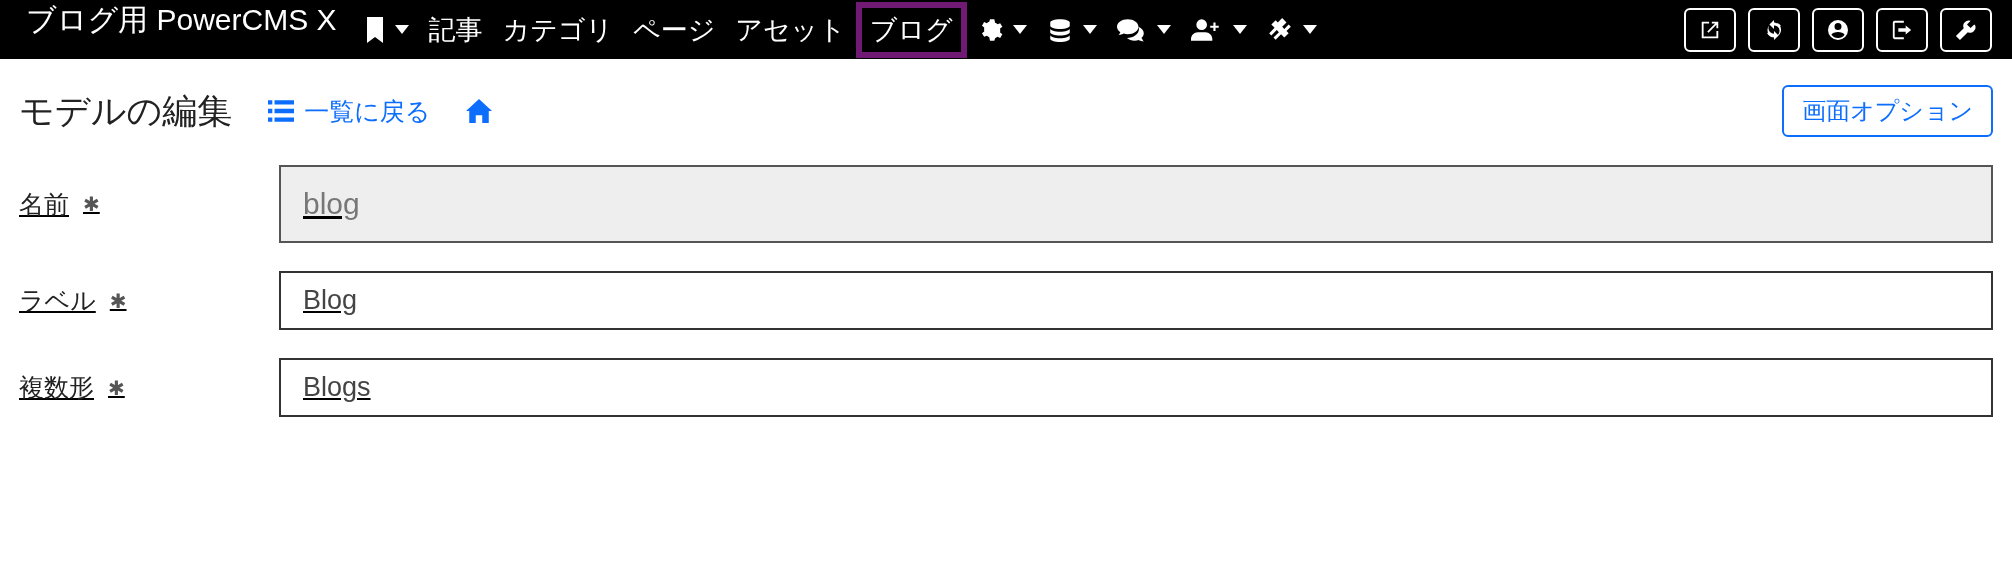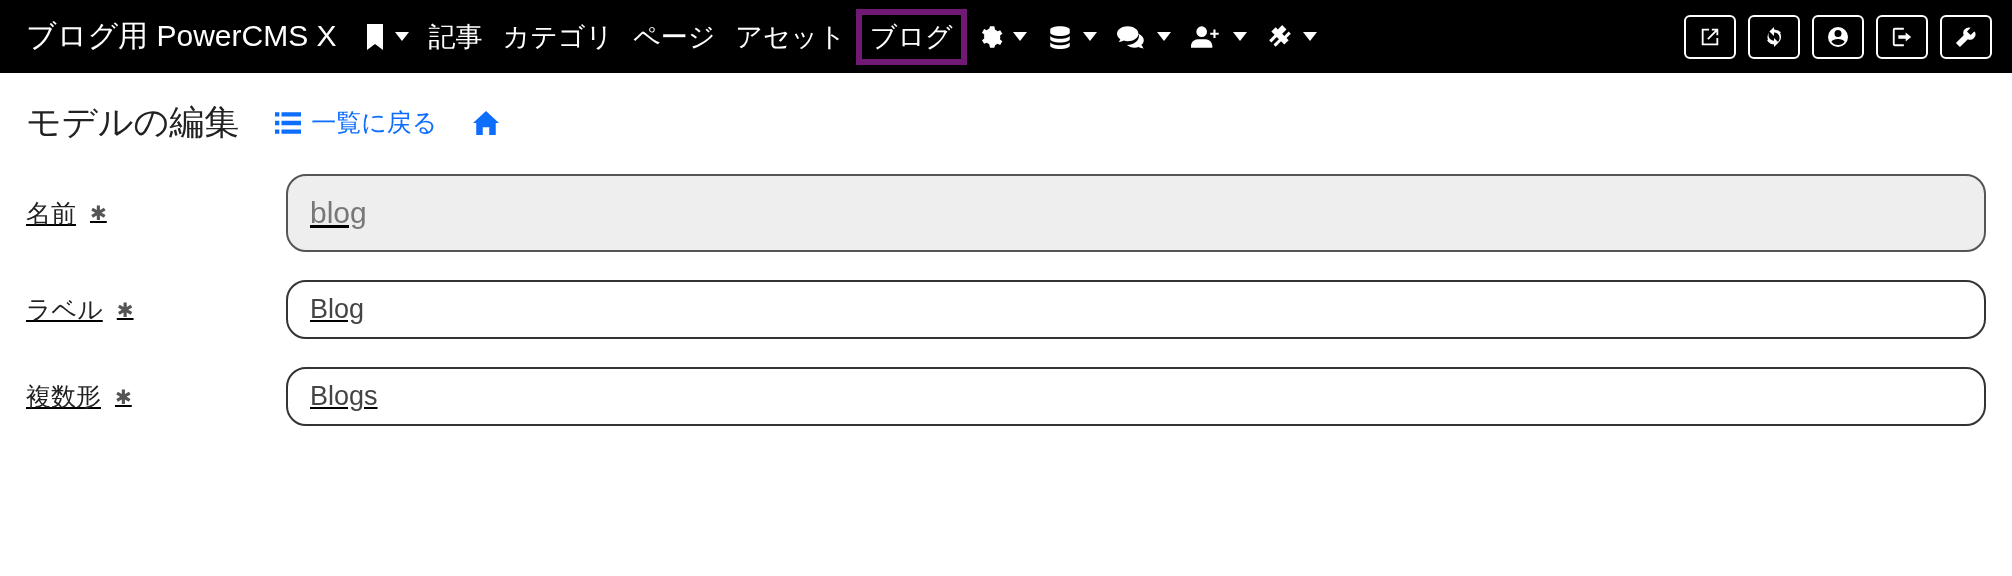--- a/index.html
+++ b/index.html
@@ -4,23 +4,22 @@
   <style>
     * { box-sizing: border-box; margin: 0; padding: 0; }
     body {
       font-family: -apple-system, BlinkMacSystemFont, "Segoe UI", "Hiragino Sans", "Hiragino Kaku Gothic ProN", Meiryo, sans-serif;
       background: #fff;
       width: 2012px;
     }
     .topnav {
       background: #000;
       color: #fff;
-      height: 73px;
-      display: flex;
-      align-items: center;
+      height: 59px;
+      display: flex;
       padding: 0 20px 0 26px;
       font-size: 27px;
     }
     .brand {
       font-size: 30px;
       font-weight: 500;
       margin-right: 18px;
       white-space: nowrap;
     }
     .nav-items {
@@ -59,21 +58,21 @@
       border: 2px solid #fff;
       border-radius: 6px;
       width: 52px;
       height: 44px;
       display: flex;
       align-items: center;
       justify-content: center;
       cursor: pointer;
     }
     .content {
-      padding: 26px 26px;
+      padding: 26px 19px;
     }
     .header-row {
       display: flex;
       align-items: center;
       gap: 36px;
       margin-bottom: 28px;
     }
     .page-title {
       font-size: 35px;
       font-weight: 400;
@@ -114,21 +113,21 @@
     }
     .req {
       color: #555;
       font-size: 20px;
     }
     .form-input {
       flex: 1;
       font-size: 30px;
       padding: 20px 22px;
       border: 2px solid #555;
-      border-radius: 20px;
+      border-radius: 0;
       color: #444;
     }
     .form-input.readonly {
       background: #eeeeee;
       color: #777;
     }
     .form-input.normal {
       background: #fff;
       border: 2px solid #333;
       padding: 12px 22px;
@@ -257,20 +256,21 @@
       </span>
       <span>一覧に戻る</span>
     </a>
     <a class="link">
       <span class="icon">
         <svg width="26" height="24" viewBox="0 0 24 22">
             <path fill="#0d6efd" d="M12 0L0 11h3v11h6v-7h6v7h6V11h3L12 0z"></path>
           </svg>
       </span>
     </a>
+    <button class="options-btn">画面オプション</button>
   </div>
 
   <div class="form-row">
     <div class="form-label">
       <span>名前</span>
       <span class="req">✱</span>
     </div>
     <input type="text" class="form-input readonly" readonly="" value="blog" style="">
   </div>
 

